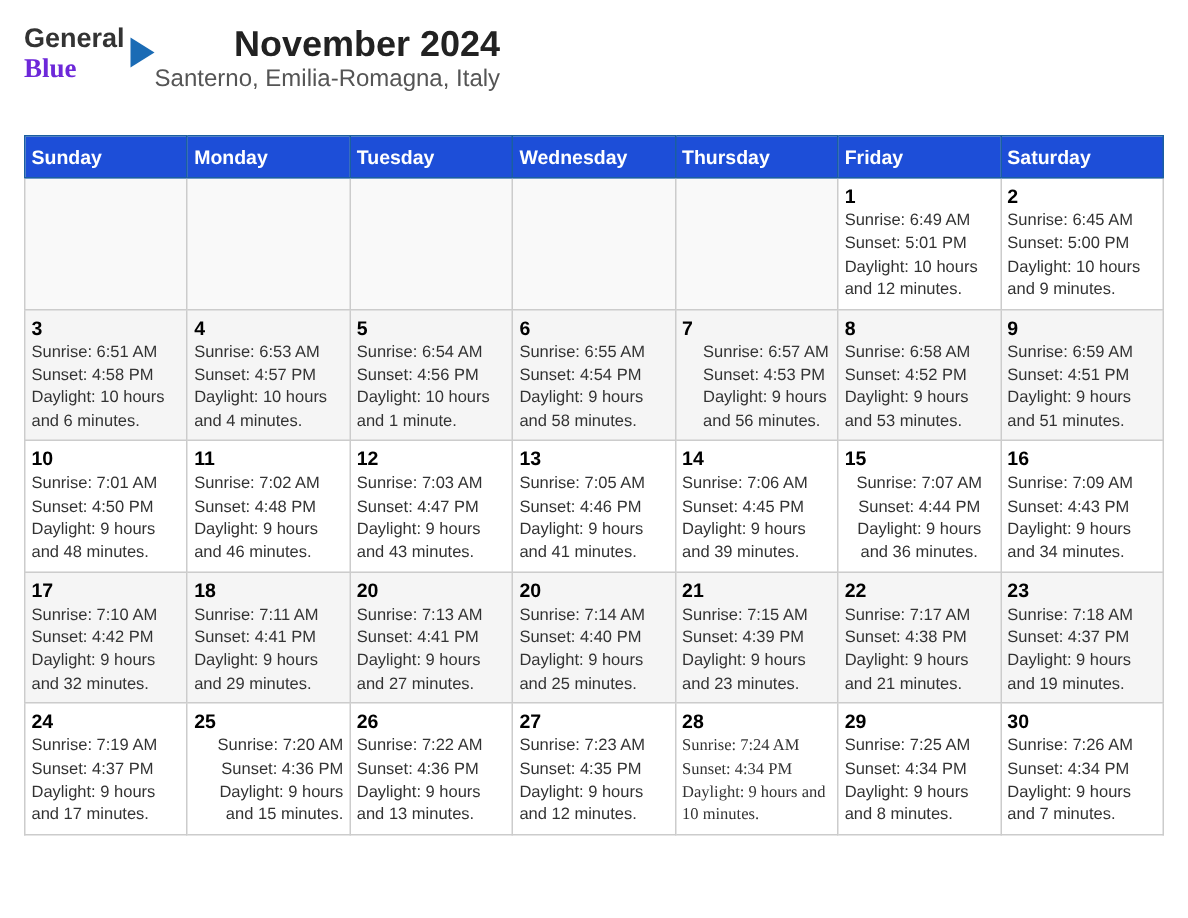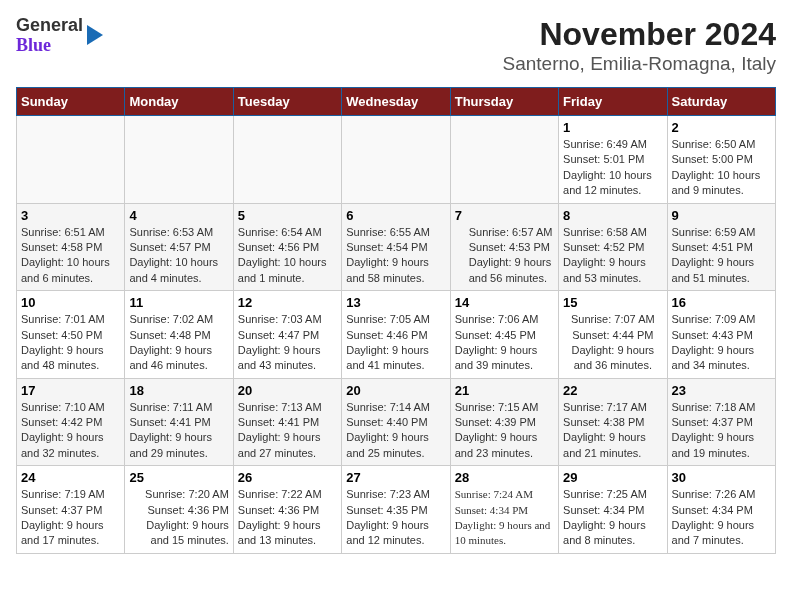--- a/index.html
+++ b/index.html
@@ -5,23 +5,22 @@
     * { box-sizing: border-box; margin: 0; padding: 0; }
     body {
       font-family: Arial, sans-serif;
       background: #fff;
       width: 792px;
       min-height: 612px;
       padding: 16px;
     }
     .header-area {
       display: flex;
-      justify-content: space-between;
       align-items: flex-start;
-      margin-bottom: 12px;
+      margin-bottom: 28px;
     }
     .logo {
       display: flex;
       align-items: center;
       gap: 4px;
     }
     .logo-text {
       font-size: 18px;
       font-weight: bold;
       line-height: 1.1;
@@ -34,35 +33,35 @@
       border-top: 10px solid transparent;
       border-bottom: 10px solid transparent;
       border-left: 16px solid #1a6bb5;
       margin-left: 2px;
       margin-top: -2px;
     }
     .title-area {
       text-align: right;
     }
     .month-title {
-      font-size: 32px;
+      font-size: 24px;
       font-weight: bold;
       color: #222;
     }
     .location-title {
-      font-size: 19px;
+      font-size: 16px;
       color: #555;
     }
     table {
       width: 100%;
       border-collapse: collapse;
       font-size: 11px;
     }
     thead th {
-      background-color: #7f1d1d;
+      background-color: #1d4ed8;
       color: #fff;
       padding: 6px 4px;
       text-align: left;
       font-size: 13px;
       font-weight: bold;
       border: 1px solid #1a5fa0;
     }
     tbody td {
       border: 1px solid #ccc;
       vertical-align: top;
@@ -133,21 +132,21 @@
         <td class="empty"></td>
         <td class="empty"></td>
         <td>
           <span class="day-num">1</span>
           <div class="day-info" style="white-space: pre-line;">Sunrise: 6:49 AM
 Sunset: 5:01 PM
 Daylight: 10 hours and 12 minutes.</div>
         </td>
         <td>
           <span class="day-num">2</span>
-          <div class="day-info" style="white-space: pre-line;">Sunrise: 6:50 AM
+          <div class="day-info" style="white-space: pre-line;">Sunrise: 6:45 AM
 Sunset: 5:00 PM
 Daylight: 10 hours and 9 minutes.</div>
         </td>
       </tr>
       <tr>
         <td>
           <span class="day-num">3</span>
           <div class="day-info" style="white-space: pre-line;">Sunrise: 6:51 AM
 Sunset: 4:58 PM
 Daylight: 10 hours and 6 minutes.</div>

